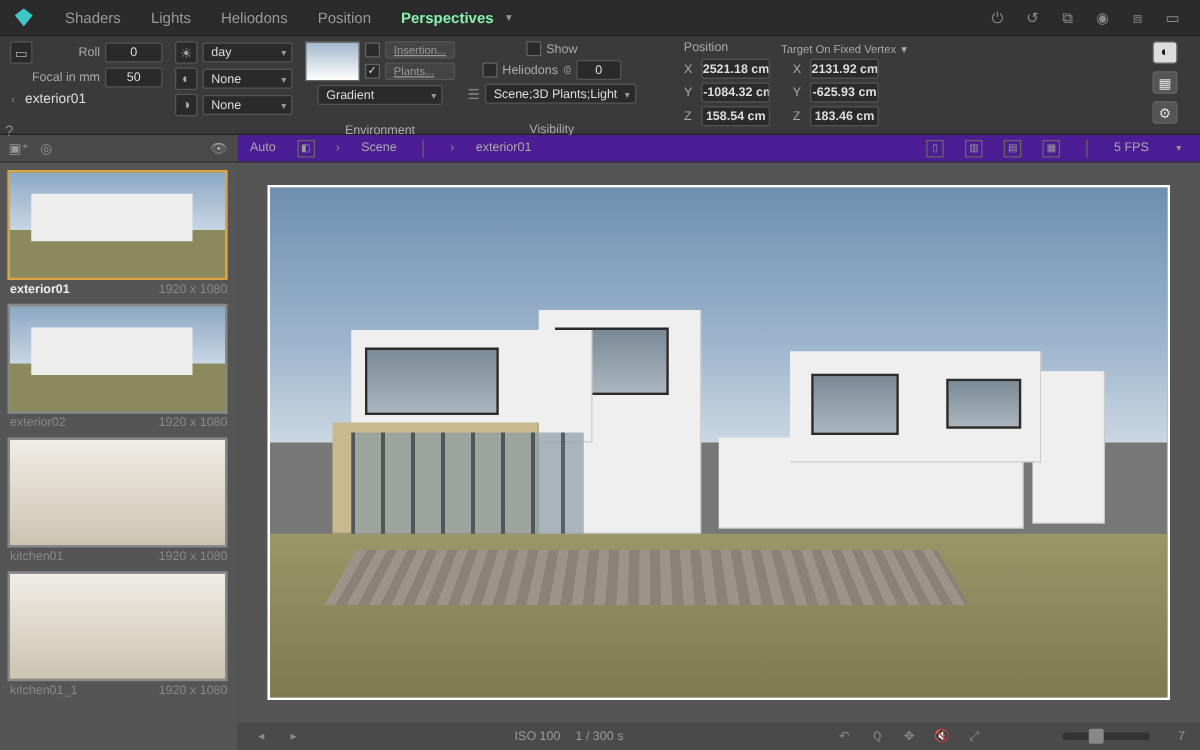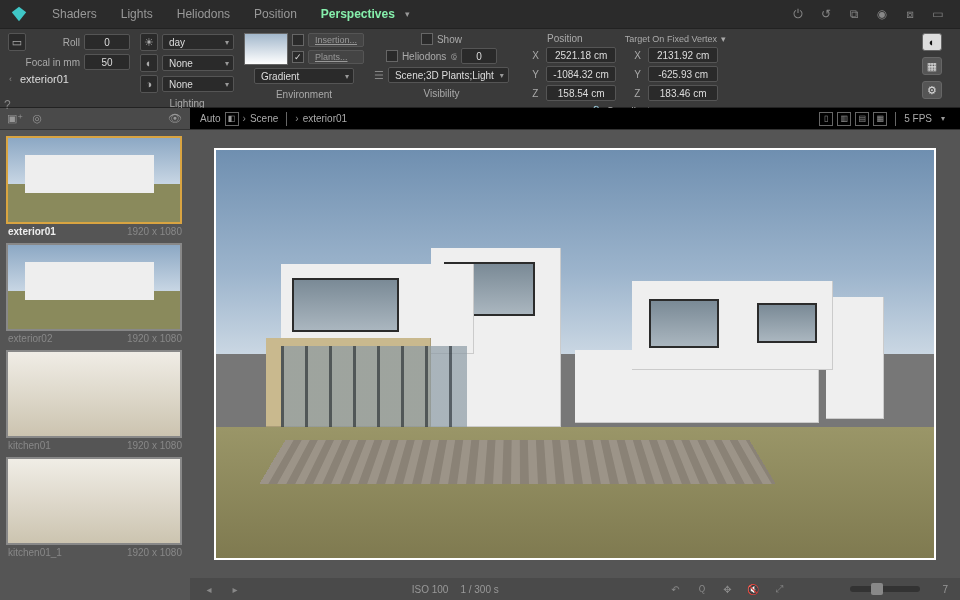--- a/index.html
+++ b/index.html
@@ -12,23 +12,23 @@
 .menu-item.active { color: #86efac; font-weight: 600; }
 .menu-caret { color: #999; font-size: 9px; margin-left: -6px; }
 .menubar-spacer { flex: 1; }
 .menubar-icon { width: 16px; height: 16px; margin: 0 4px; display: flex; align-items: center; justify-content: center; color: #888; cursor: pointer; font-size: 12px; }
 
 
 .inspector { height: 80px; background: #3a3a3a; display: flex; align-items: flex-start; padding: 4px 8px; border-top: 1px solid #222; border-bottom: 1px solid #222; }
 .insp-group { display: flex; flex-direction: column; gap: 3px; margin-right: 10px; align-items: center; }
 .insp-row { display: flex; align-items: center; gap: 4px; }
 .insp-label { color: #aaa; font-size: 10px; text-align: right; min-width: 50px; }
-.insp-section-label { color: #aaa; font-size: 10px; margin-top: 2px; text-align: center; }
+.insp-section-label { color: #aaa; font-size: 10px; margin-top: 12px; text-align: center; }
 .num-field { width: 46px; height: 16px; background: #2a2a2a; border: 1px solid #555; color: #ddd; font-size: 10px; text-align: center; border-radius: 2px; }
-.num-field.wide { width: 70px; }
+.num-field.wide { width: 55px; font-weight: bold; }
 .dropdown { height: 16px; background: #2a2a2a; border: 1px solid #555; color: #ddd; font-size: 10px; padding: 0 14px 0 6px; border-radius: 2px; position: relative; display: flex; align-items: center; min-width: 72px; }
 .dropdown::after { content: "▾"; position: absolute; right: 4px; font-size: 8px; color: #999; }
 .dropdown.wide { min-width: 110px; }
 .icon-btn-square { width: 18px; height: 18px; background: #2a2a2a; border: 1px solid #555; border-radius: 2px; display: flex; align-items: center; justify-content: center; color: #aaa; cursor: pointer; font-size: 11px; }
 .icon-btn-round { width: 20px; height: 18px; background: #555; border: 1px solid #666; border-radius: 3px; display: flex; align-items: center; justify-content: center; cursor: pointer; }
 .gradient-swatch { width: 44px; height: 32px; background: linear-gradient(to bottom, #a3b8cc, #fff); border: 1px solid #666; }
 .mini-btn { height: 14px; background: #444; border: 1px solid #555; font-size: 9px; color: #999; padding: 0 6px; border-radius: 2px; display: flex; align-items: center; min-width: 56px; text-decoration: underline; }
 .checkbox-sq { width: 12px; height: 12px; background: #2a2a2a; border: 1px solid #666; display: inline-block; }
 .checkbox-sq.checked::after { content: "✓"; font-size: 9px; color: #ddd; position: relative; top: -2px; left: 1px; }
 .lock-icon { font-size: 10px; color: #aaa; }
@@ -47,21 +47,21 @@
 .thumb.selected .thumb-img { border-color: #d9a441; }
 .thumb-caption { display: flex; justify-content: space-between; font-size: 10px; color: #888; padding: 2px 2px 0; }
 .thumb.selected .thumb-caption .name { color: #eee; font-weight: 600; }
 .thumb-render { position: absolute; inset: 0; }
 .thumb-sky { position: absolute; top: 0; left: 0; right: 0; height: 55%; background: linear-gradient(#8ca8c4, #c8d6e4); }
 .thumb-ground { position: absolute; bottom: 0; left: 0; right: 0; height: 45%; background: #8a8a5c; }
 .thumb-house { position: absolute; bottom: 35%; left: 10%; width: 75%; height: 45%; background: #eee; }
 .thumb-interior { position: absolute; inset: 0; background: linear-gradient(#f0ede6, #ccc4b0); }
 
 .viewport-area { flex: 1; display: flex; flex-direction: column; background: #555; }
-.vp-toolbar { height: 22px; background: #000000; display: flex; align-items: center; padding: 0 10px; gap: 4px; font-size: 10px; color: #aaa; border-bottom: 1px solid #333; }
+.vp-toolbar { height: 22px; background: #4c1d95; display: flex; align-items: center; padding: 0 10px; gap: 17px; font-size: 10px; color: #aaa; border-bottom: 1px solid #333; }
 .vp-toolbar .sep { width: 1px; height: 14px; background: #666; margin: 0 4px; }
 .vp-toolbar .spacer { flex: 1; }
 .vp-small-icon { width: 14px; height: 14px; border: 1px solid #666; display: inline-flex; align-items: center; justify-content: center; font-size: 8px; color: #999; cursor: pointer; }
 
 .viewport { flex: 1; padding: 18px 24px; display: flex; align-items: stretch; }
 .render-frame { flex: 1; border: 2px solid #fff; background: #777; position: relative; overflow: hidden; }
 .sky { position: absolute; top: 0; left: 0; right: 0; height: 50%; background: linear-gradient(#6f8fb0 0%, #9cb4cc 60%, #cad7e3 100%); }
 .ground { position: absolute; bottom: 0; left: 0; right: 0; height: 32%; background: linear-gradient(#9a9668, #7f7a50); }
 .deck { position: absolute; bottom: 18%; left: 6%; right: 22%; height: 18%; background: repeating-linear-gradient(90deg, #9c9488 0 9px, #8a8276 9px 18px); transform: perspective(480px) rotateX(48deg); transform-origin: bottom center; }
 .building { position: absolute; background: #efefef; box-shadow: inset -1px -1px 0 rgba(0,0,0,.15); }

